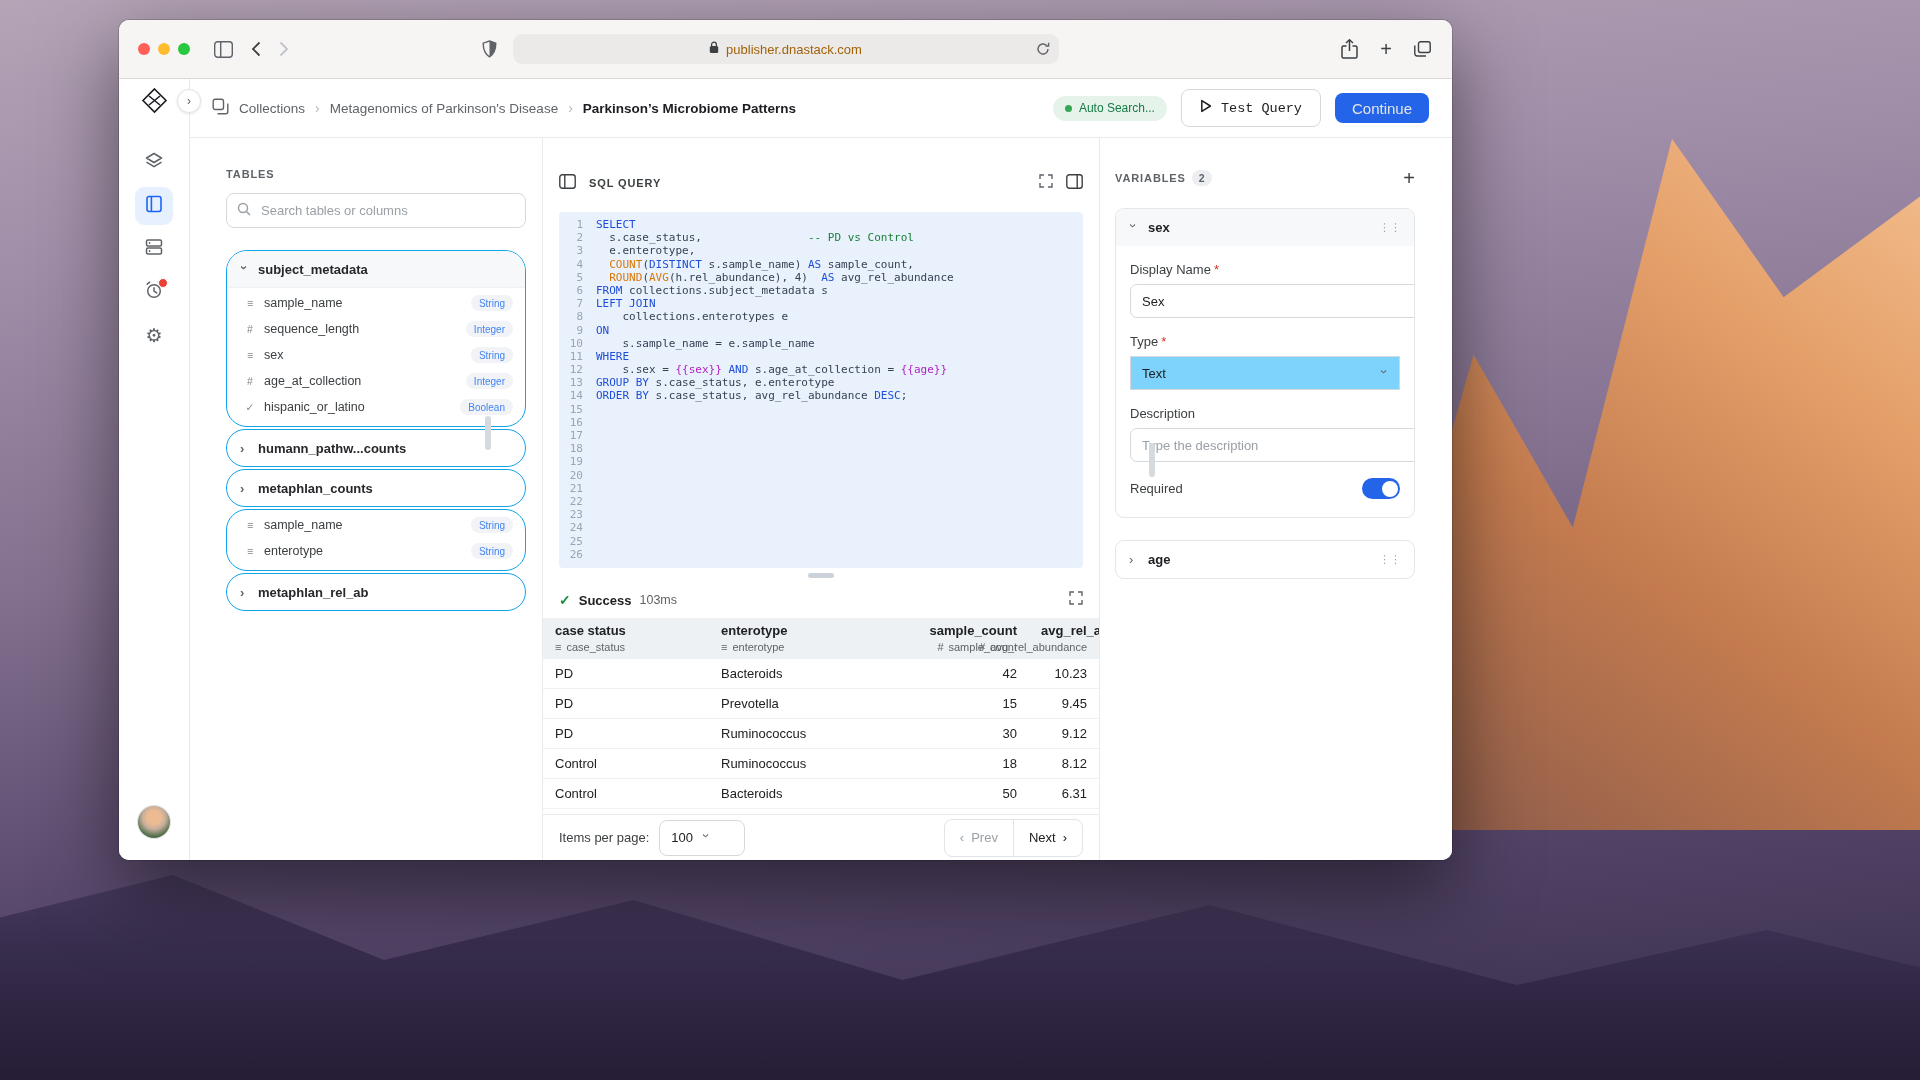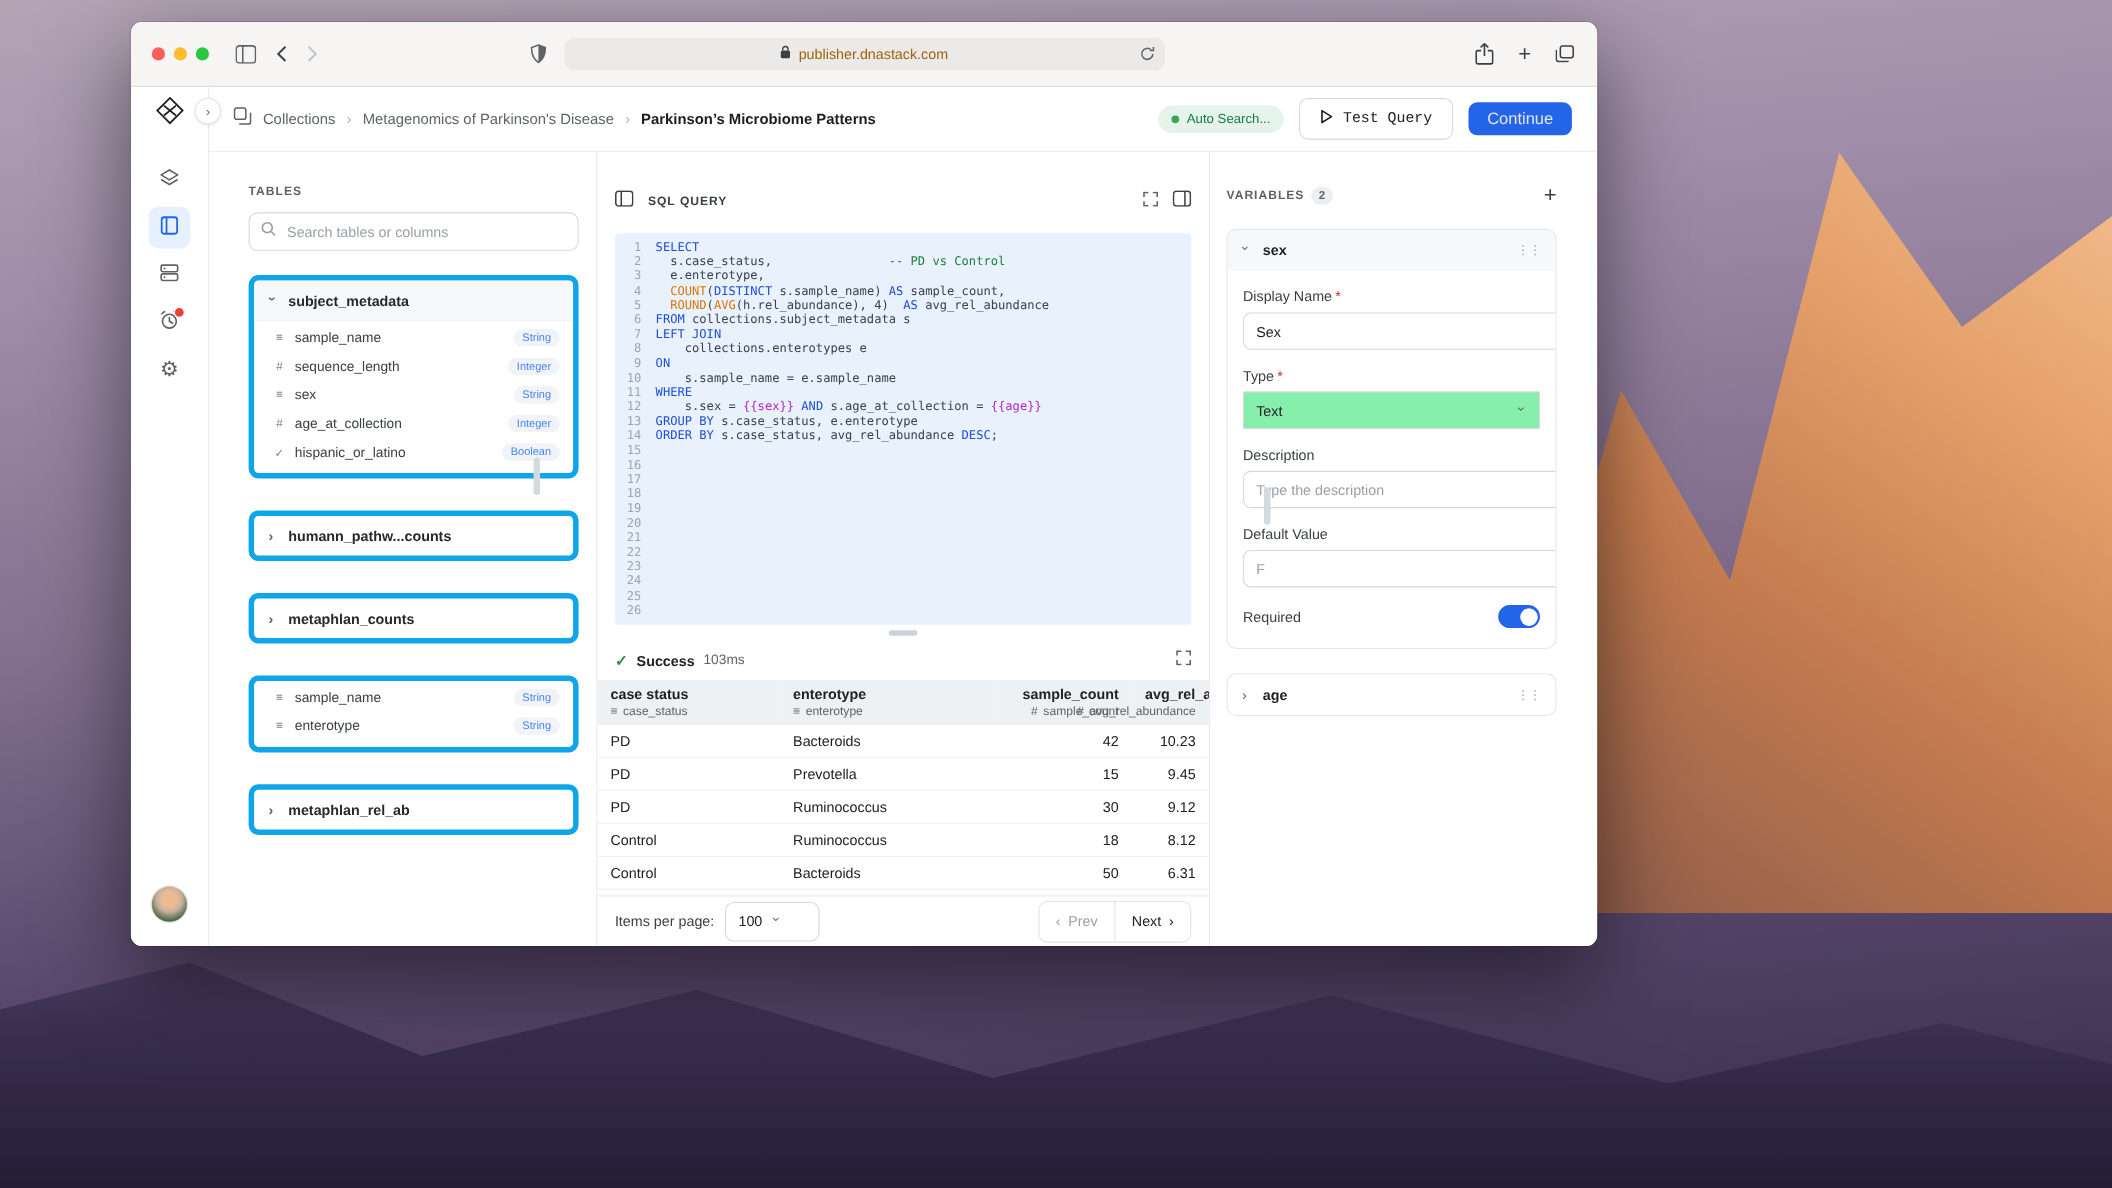--- a/index.html
+++ b/index.html
@@ -68,21 +68,21 @@
   .content{flex:1;display:flex;min-height:0;position:relative;}
 
   
   .tables-panel{flex:0 0 300px;border-right:1px solid #e8eaed;padding:30px 16px 0 36px;overflow:hidden;}
   .panel-title{font-size:11px;font-weight:700;letter-spacing:.9px;color:#5f6368;}
   .search-box{margin-top:13px;margin-bottom:22px;height:33px;border:1px solid #d5d8dc;border-radius:8px;
     display:flex;align-items:center;padding:0 10px;gap:8px;background:#fff;}
   .search-box input{border:0;outline:0;flex:1;font-size:13px;color:#202124;background:transparent;
     font-family:inherit;}
   input::placeholder{color:#9aa0a6;}
-  .group-card{border:5px solid #0ea5e9;border-radius:9px;margin-bottom:29px;overflow:hidden;background:#fff;}
+  .group-card{border:1px solid #0ea5e9;border-radius:21px;margin-bottom:2px;overflow:hidden;background:#fff;}
   .group-head{height:36px;display:flex;align-items:center;gap:10px;padding:0 13px;font-size:13px;
     font-weight:600;color:#26282c;cursor:pointer;}
   .group-card.expanded .group-head{background:#f7f8f9;border-bottom:1px solid #f0f1f3;}
   .field-row{height:26px;display:flex;align-items:center;gap:8px;padding:0 12px 0 17px;font-size:12.5px;
     color:#3c4043;cursor:pointer;}
   .group-body{padding:2px 0 6px;}
   .field-icon{color:#80868b;font-size:10.5px;width:12px;text-align:center;}
   .field-badge{margin-left:auto;font-size:10px;color:#4285f4;background:#f1f3f6;padding:2.5px 8px;
     border-radius:9px;}
   .chev{display:inline-block;color:#5f6368;font-size:13px;line-height:1;width:8px;}
@@ -140,21 +140,21 @@
   .var-name{font-size:13px;font-weight:600;color:#202124;}
   .drag-dots{margin-left:auto;color:#9aa0a6;font-size:11px;letter-spacing:0;cursor:grab;}
   .var-body{padding:16px 14px 18px;}
   .fld{margin-bottom:16px;}
   .fld-label{font-size:13px;color:#3c4043;margin-bottom:7px;}
   .req{color:#d93025;margin-left:3px;}
   .fld-input{width:100%;height:32px;border:1px solid #d5d8dc;border-radius:7px;padding:0 11px;
     font-size:13px;color:#202124;font-family:inherit;outline:none;background:#fff;}
   .fld-input.ghost{color:#9aa0a6;}
   .fld-select{height:32px;border:1px solid #d5d8dc;border-radius:0;display:flex;align-items:center;
-    padding:0 11px;font-size:13px;color:#202124;cursor:pointer;background:#86efac;}
+    padding:0 11px;font-size:13px;color:#202124;cursor:pointer;background:#7dd3fc;}
   .fld-select .chev{margin-left:auto;}
   .required-row{display:flex;align-items:center;margin-top:2px;}
   .required-row .fld-label{margin-bottom:0;}
   .toggle{margin-left:auto;width:38px;height:21px;border-radius:11px;background:#2364e8;position:relative;
     cursor:pointer;}
   .toggle::after{content:"";position:absolute;right:2.5px;top:2.5px;width:16px;height:16px;
     border-radius:50%;background:#fff;}
 </style>
 </head>
 <body>
@@ -590,24 +590,20 @@
                 <div class="fld-label"><span>Type</span><span class="req">*</span></div>
                 <div class="fld-select">
                   <span>Text</span>
                   <span class="chev down">›</span>
                 </div>
               </div>
               <div class="fld">
                 <div class="fld-label">Description</div>
                 <input class="fld-input" placeholder="Type the description" style="">
               </div>
-              <div class="fld">
-                <div class="fld-label">Default Value</div>
-                <input class="fld-input ghost" value="F" style="">
-              </div>
               <div class="required-row">
                 <span class="fld-label">Required</span>
                 <span class="toggle"></span>
               </div>
             </div>
           </div>
 
           <div class="var-card">
             <div class="var-head">
               <span class="chev">›</span>

